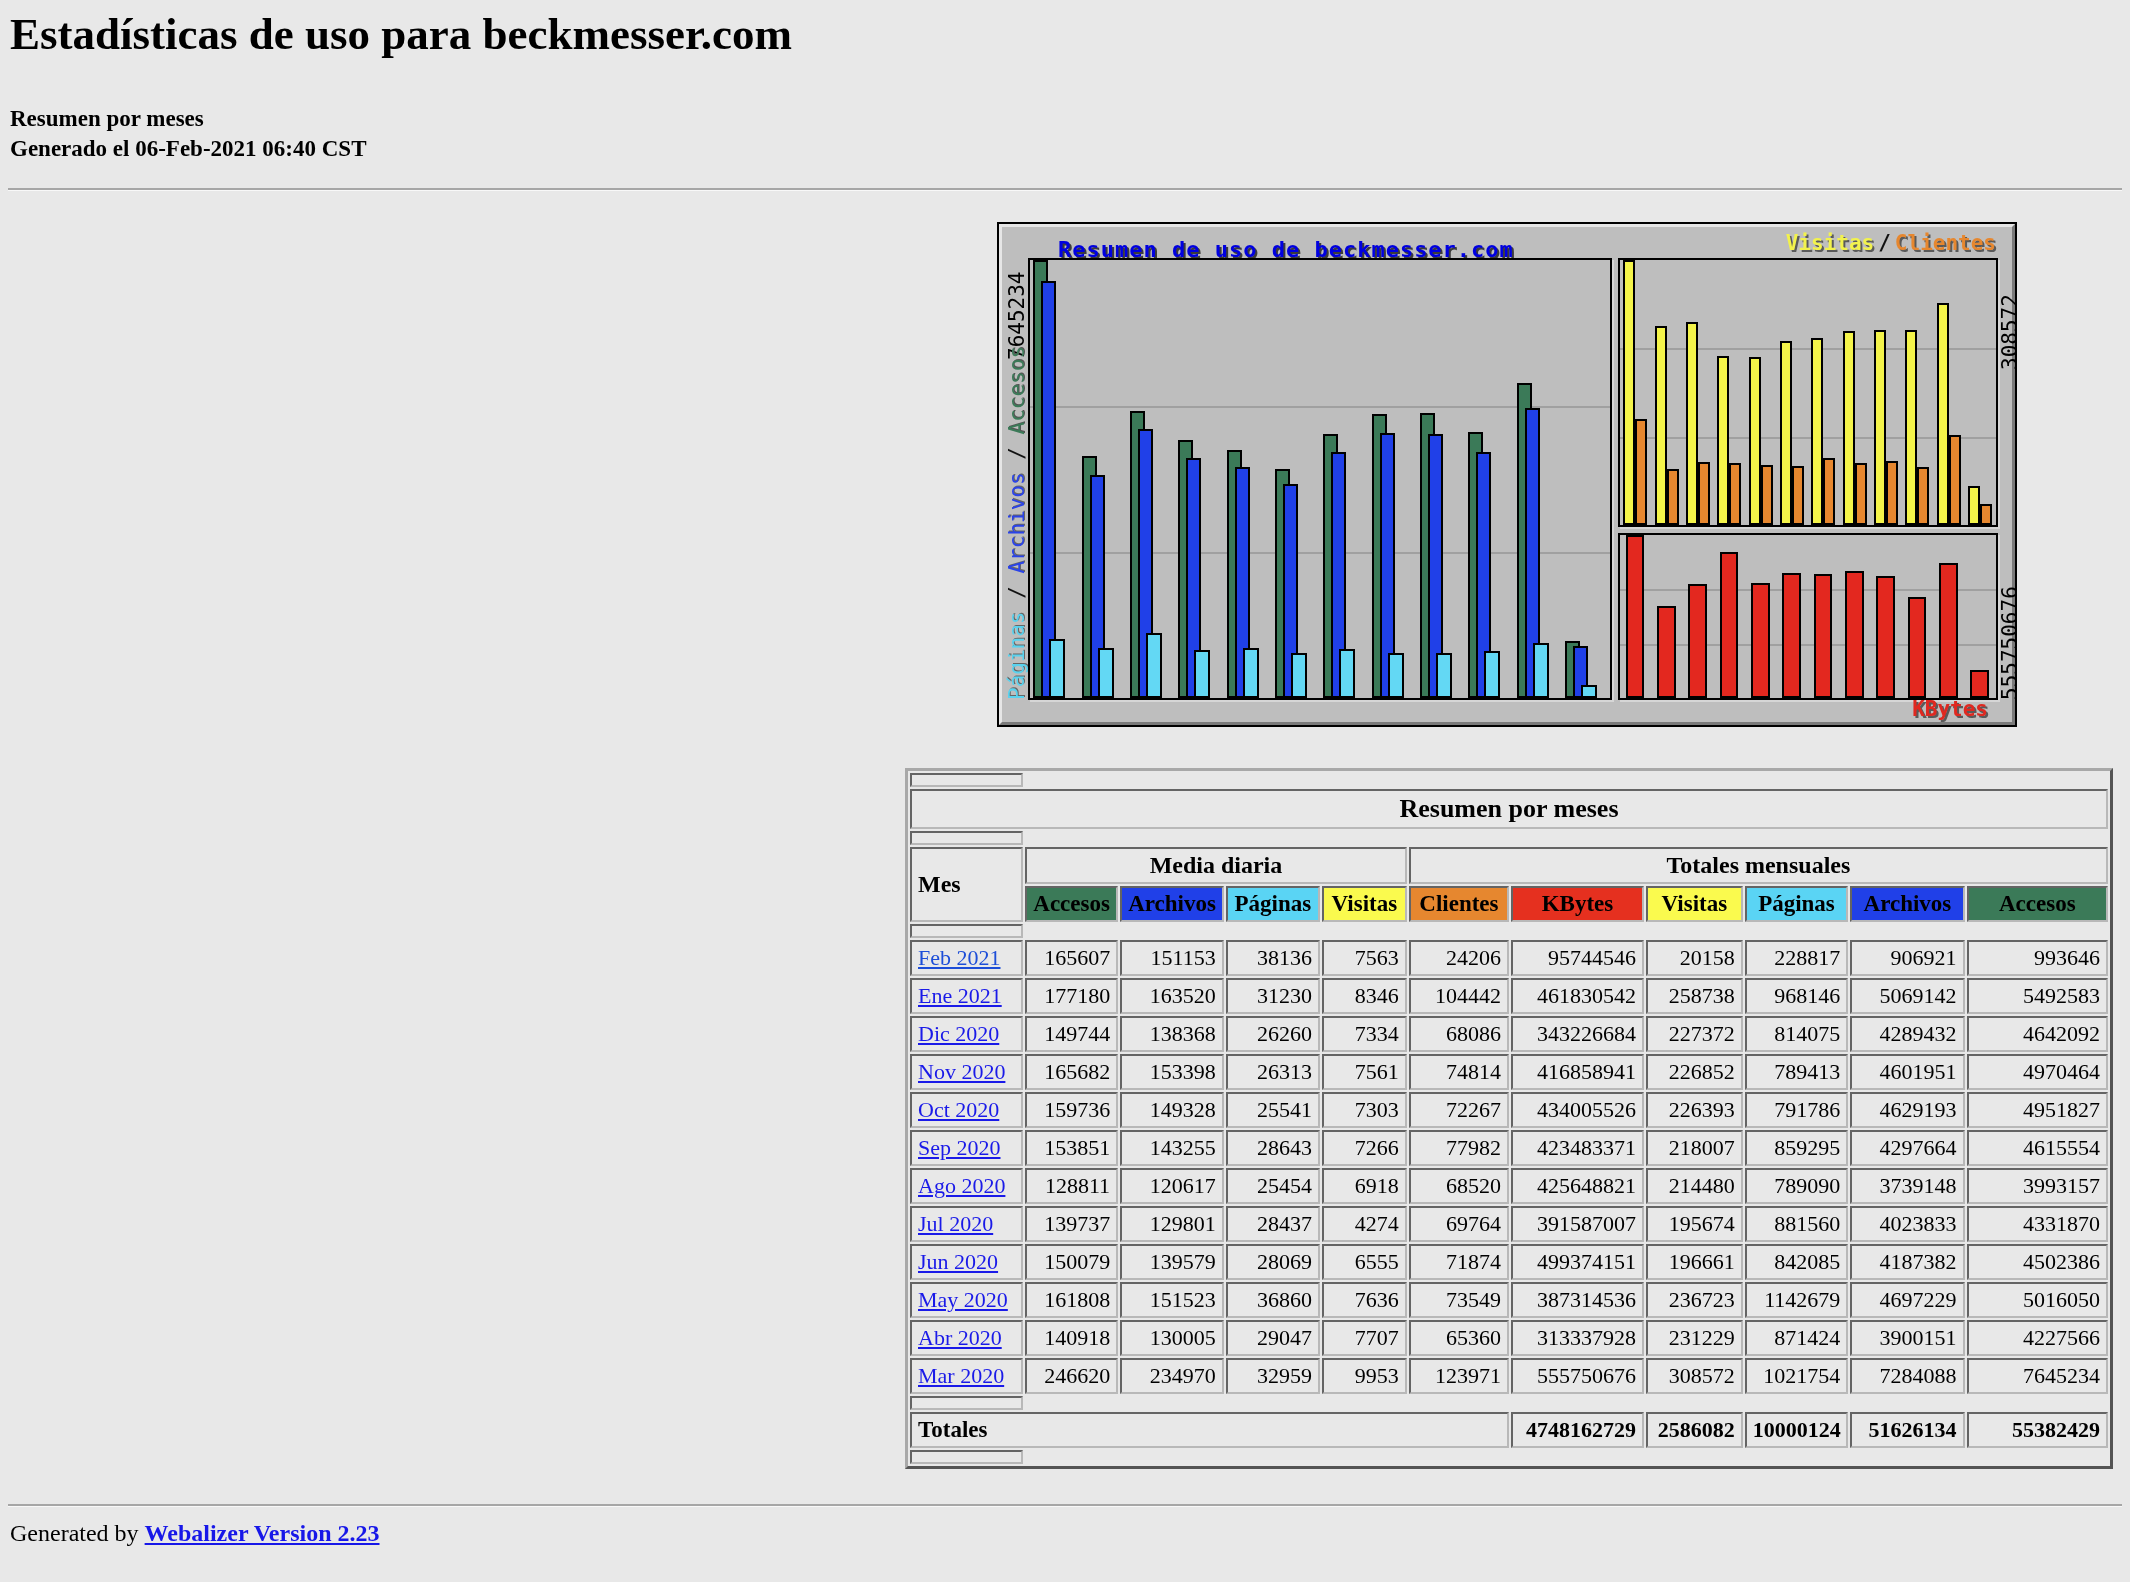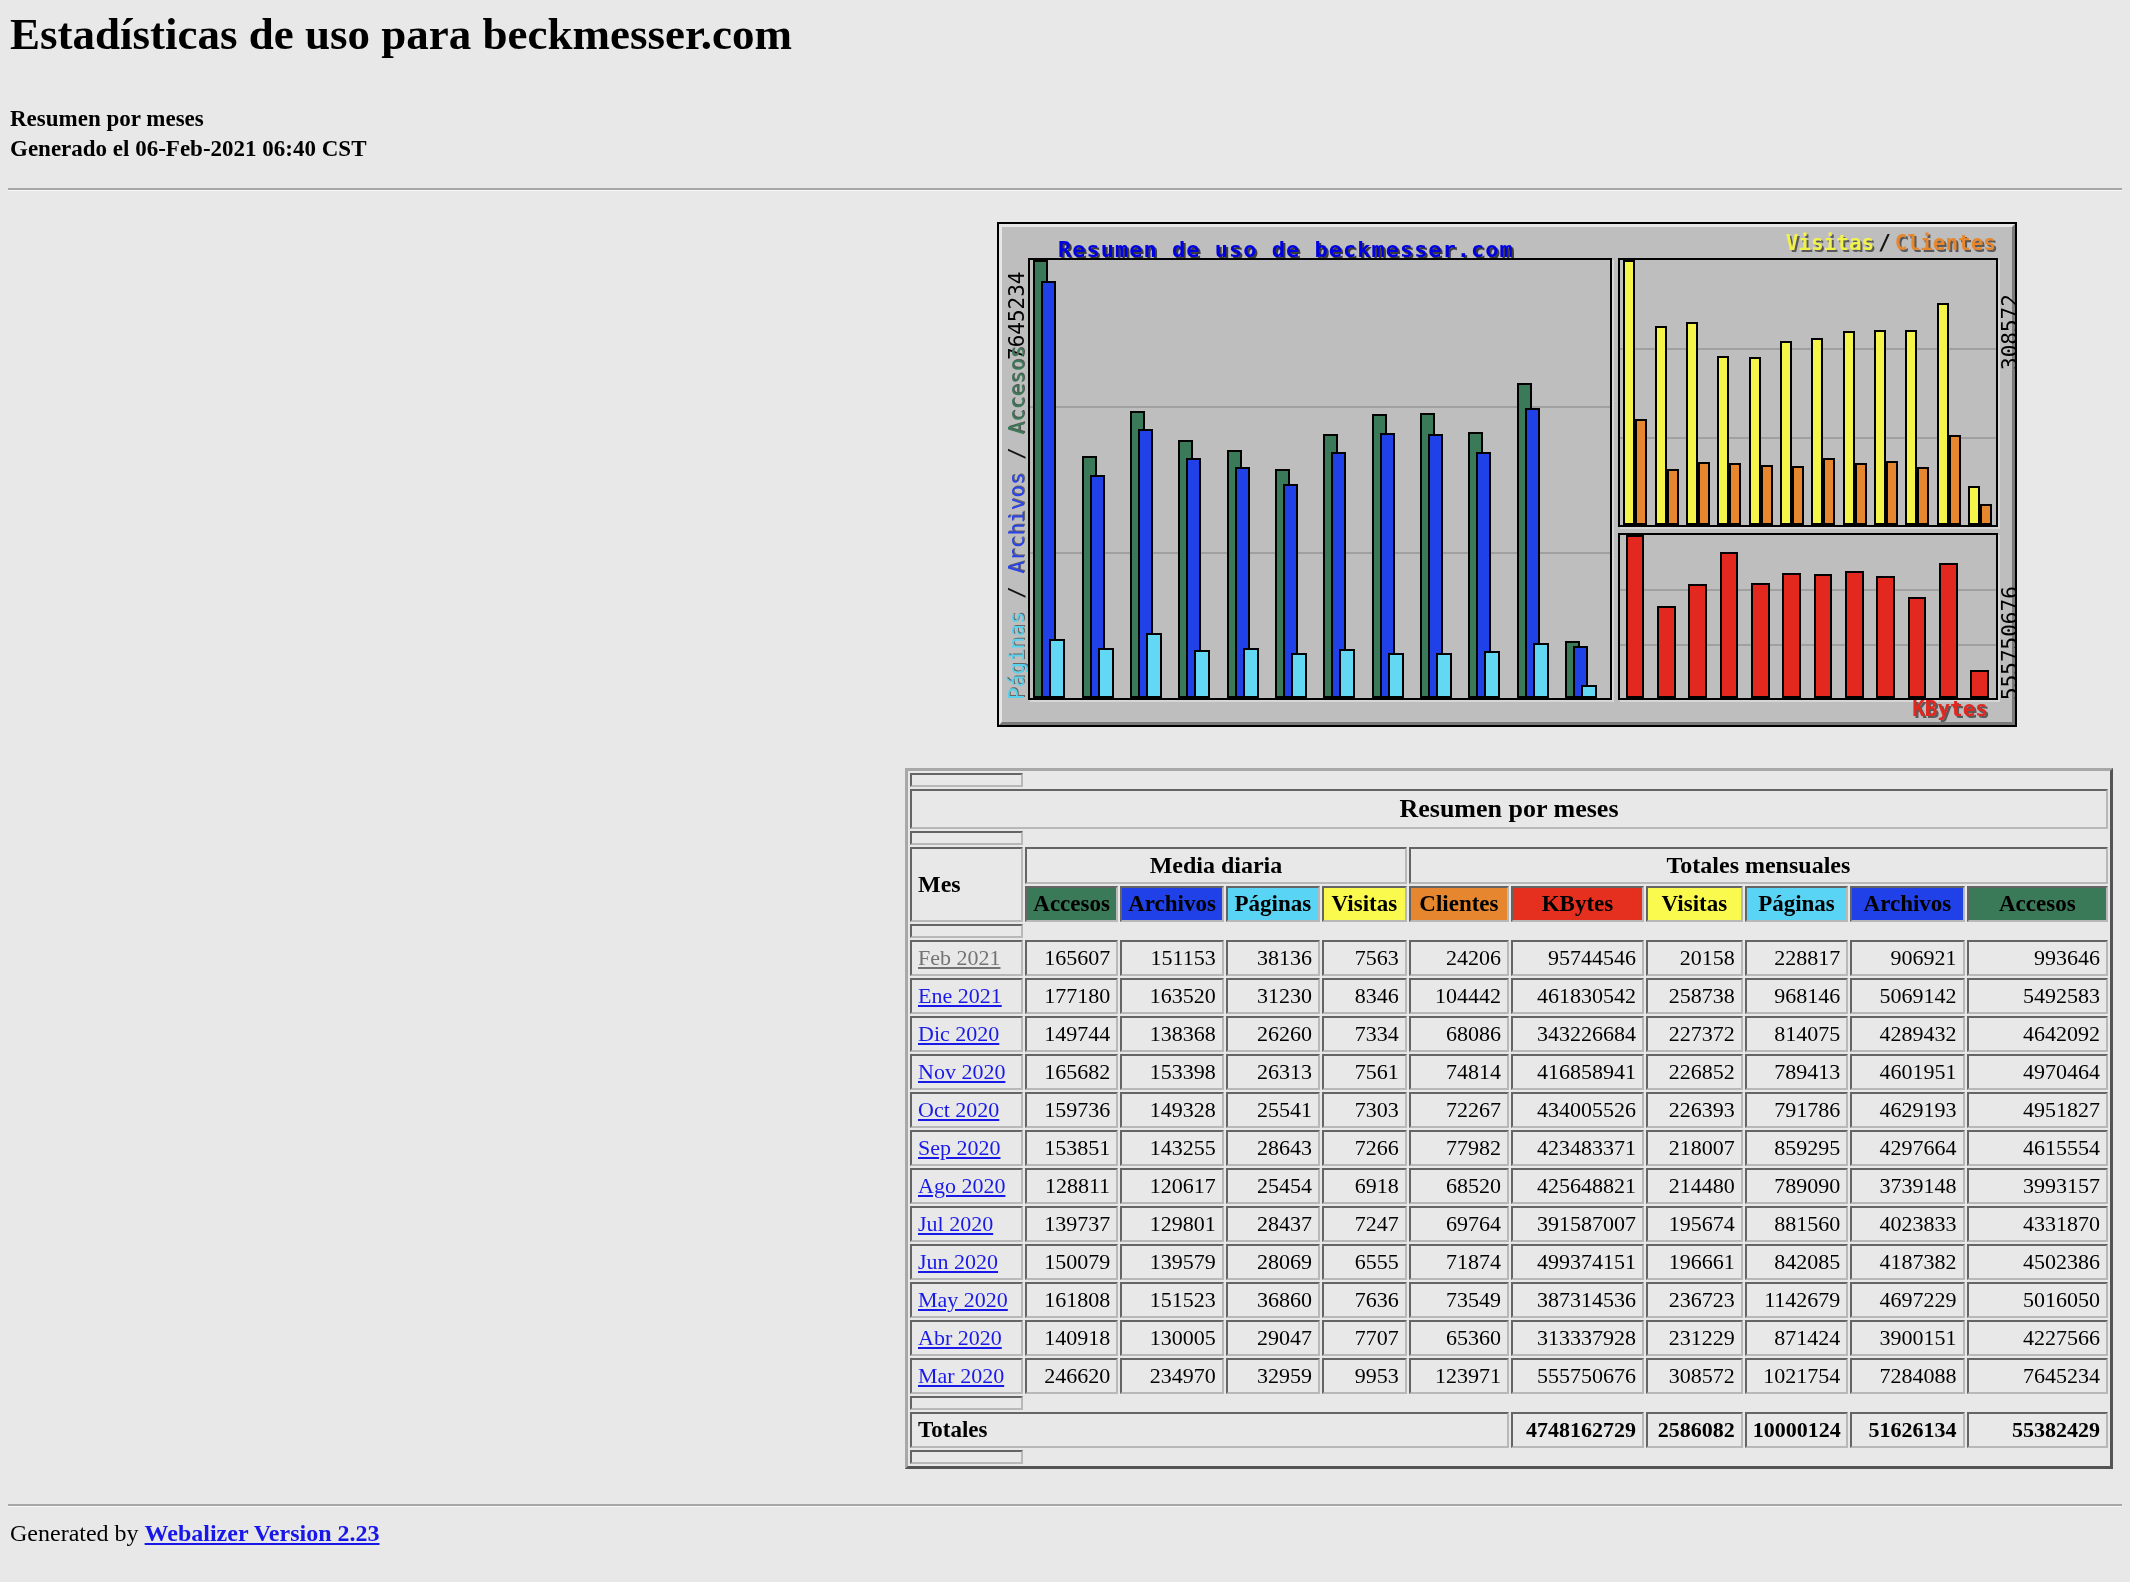--- a/index.html
+++ b/index.html
@@ -77,21 +77,21 @@
   table.summary th,table.summary td{
     border:2px inset #b8b8b8;padding:3px 6px;background:#e8e8e8;overflow:hidden;white-space:nowrap;
   }
   td.spacer-cell{height:4px;padding:0;background:#d2d2d2;}
   th.tbl-title{background:#c0c0c0;font-size:26px;font-weight:bold;text-align:center;padding:8px 4px;}
   th.mes{background:#c0c0c0;text-align:left;font-size:24px;vertical-align:middle;}
   th.group{background:#c0c0c0;text-align:center;font-size:24px;}
   th.colhead{text-align:center;font-size:23px;padding:4px 2px;}
   td.num{text-align:right;}
   td.mcell a{text-decoration:underline;color:#1a1ae8;}
-  tr.current td.mcell a{color:#737373;}
+  tr.current td.mcell a{color:#1d4ed8;}
   td.total-cell{background:#c0c0c0;font-weight:bold;}
   td.totals-label{background:#c0c0c0;font-weight:bold;text-align:left;font-size:23px;}
 </style>
 </head>
 <body>
 
 <h1 class="h1">Estadísticas de uso para beckmesser.com</h1>
 <div class="subhead sub1">Resumen por meses</div>
 <div class="subhead sub2">Generado el 06-Feb-2021 06:40 CST</div>
 <div class="rule rule1"></div>
@@ -333,21 +333,21 @@
           <td class="num">214480</td>
           <td class="num">789090</td>
           <td class="num">3739148</td>
           <td class="num">3993157</td>
         </tr>
         <tr>
           <td class="mcell"><a href="#">Jul 2020</a></td>
           <td class="num">139737</td>
           <td class="num">129801</td>
           <td class="num">28437</td>
-          <td class="num">7247</td>
+          <td class="num">4274</td>
           <td class="num">69764</td>
           <td class="num">391587007</td>
           <td class="num">195674</td>
           <td class="num">881560</td>
           <td class="num">4023833</td>
           <td class="num">4331870</td>
         </tr>
         <tr>
           <td class="mcell"><a href="#">Jun 2020</a></td>
           <td class="num">150079</td>

